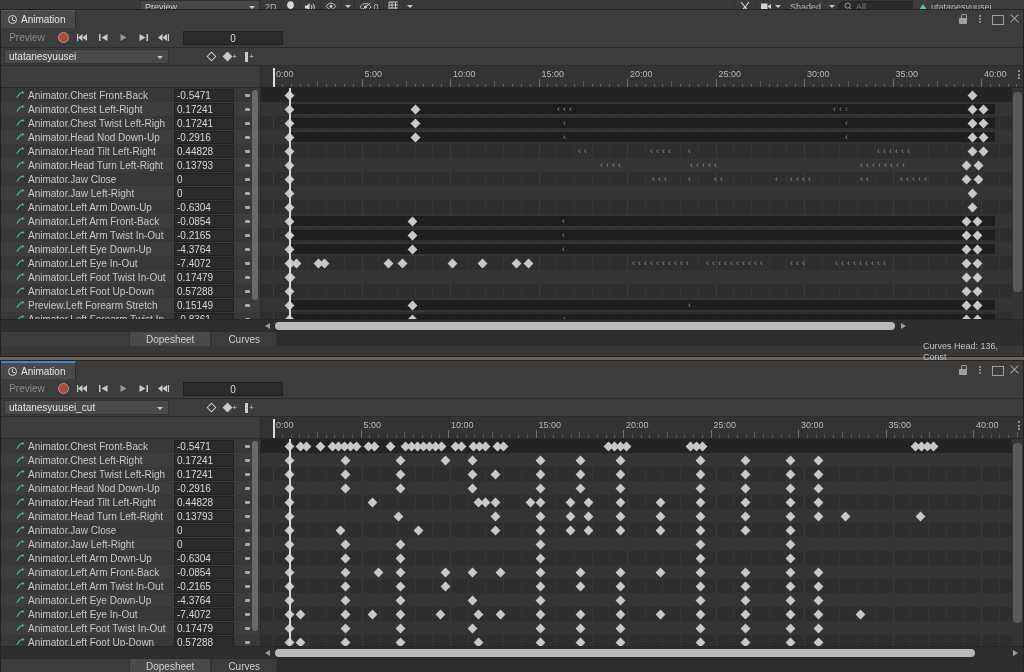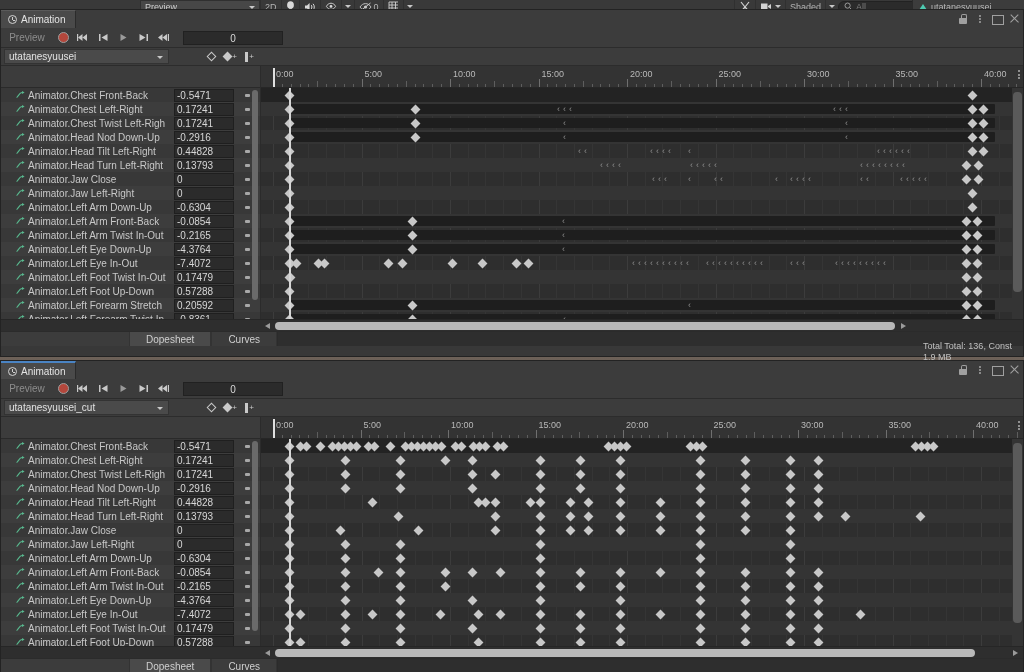--- a/index.html
+++ b/index.html
@@ -535,22 +535,22 @@
                 <i></i>
               </span>
             </div>
             <div class="prow alt">
               <span class="pkey">
                 <svg width="9" height="8" viewBox="0 0 9 8">
                   <path d="M0.5 6.5C2 6.5 3 1.5 6 1.5" stroke="#59b98f" stroke-width="1.1" fill="none"></path>
                   <path d="M6 0l2.6 1.5L6 3z" fill="#59b98f"></path>
                 </svg>
               </span>
-              <span class="pname">Animator.Left Forearm Stretch</span>
-              <span class="pval">0.20592</span>
+              <span class="pname">Preview.Left Forearm Stretch</span>
+              <span class="pval">0.15149</span>
               <span class="pdot">
                 <i></i>
               </span>
             </div>
             <div class="prow">
               <span class="pkey">
                 <svg width="9" height="8" viewBox="0 0 9 8">
                   <path d="M0.5 6.5C2 6.5 3 1.5 6 1.5" stroke="#59b98f" stroke-width="1.1" fill="none"></path>
                   <path d="M6 0l2.6 1.5L6 3z" fill="#59b98f"></path>
                 </svg>
@@ -934,21 +934,21 @@
 
     <div class="footer">
       <div class="foot-spacer"></div>
       <div class="foot-tab active">Dopesheet</div>
       <div class="foot-tab">Curves</div>
       <div class="foot-rest"></div>
     </div>
   </div>
 
   <div class="curve-stats" style="position:absolute; right:0; top:341px; width:104px;">
-    <div>Total Total: 136, Const</div>
+    <div>Curves Head: 136, Const</div>
     <div>1.9 MB</div>
   </div>
 
   <div class="anim-win" id="animBottom">
 
     <div class="win-tabrow">
       <div class="win-tab">
         <span class="clock-ico"></span>
         <span>Animation</span>
       </div>

